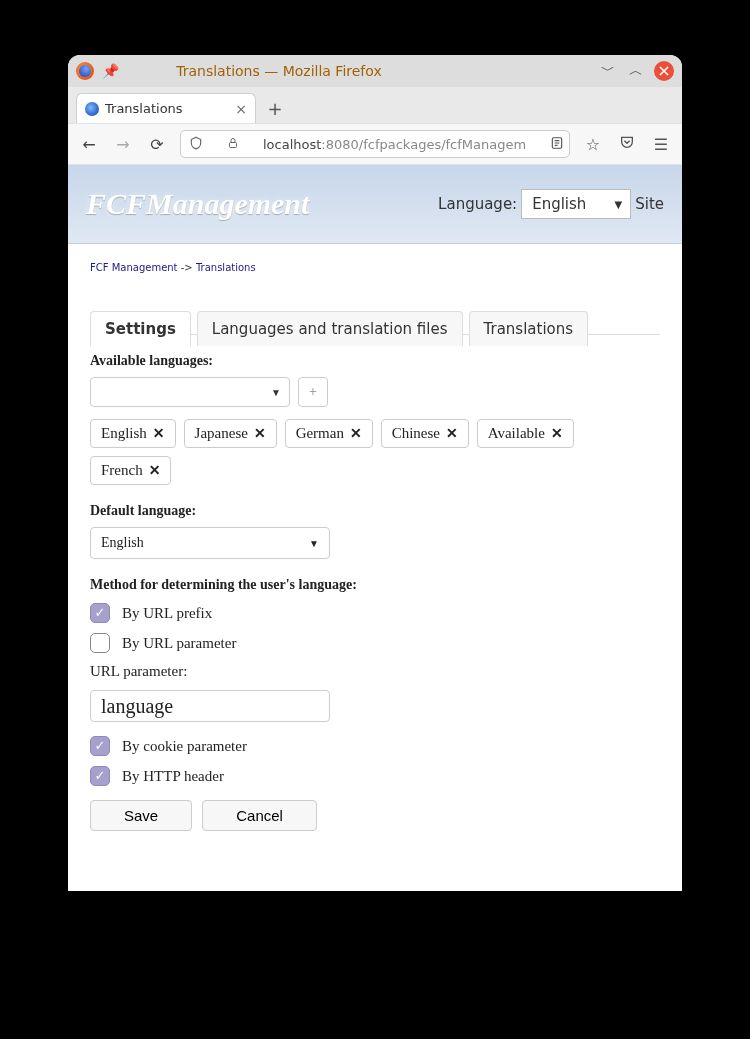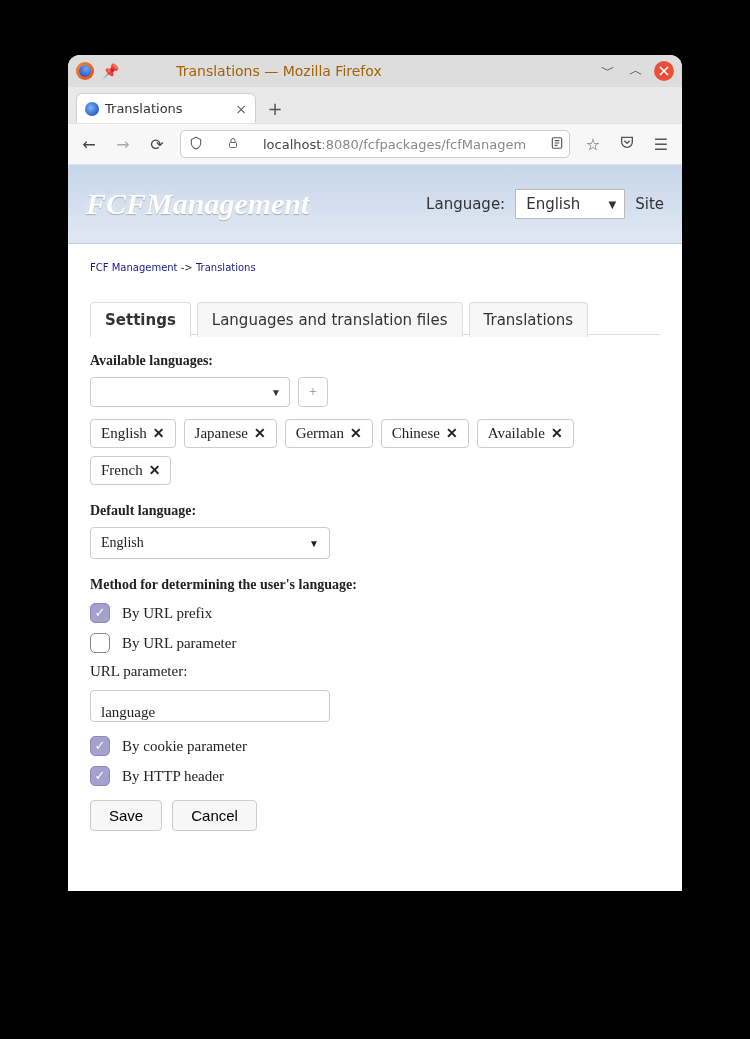--- a/index.html
+++ b/index.html
@@ -109,21 +109,21 @@
     position:relative;
   }
   .brand {
     font-family: "Brush Script MT", "Segoe Script", cursive;
     font-size: 30px;
     color:#fff;
     text-shadow: 0 1px 1px rgba(0,0,0,0.25), 0 0 6px rgba(255,255,255,0.4);
     font-style: italic;
     font-weight: bold;
   }
-  .hdr-right { margin-left:auto; display:flex; align-items:center; gap:10px; color:#333; font-size:15px; }
+  .hdr-right { margin-left:auto; display:flex; align-items:center; gap:4px; color:#333; font-size:15px; }
   .lang-select {
     background:#fff; border:1px solid #bbb; height:30px;
     padding:0 28px 0 10px; font-size:15px; position:relative;
     display:flex; align-items:center; min-width:110px;
   }
   .lang-select::after {
     content:"▼"; position:absolute; right:8px; top:50%; transform:translateY(-50%);
     font-size:10px; color:#333;
   }
   .site-link { color:#333; }
@@ -134,21 +134,21 @@
   .breadcrumb a { color:#1a1a8a; text-decoration:none; }
   .breadcrumb .sep { color:#333; }
 
   
   .page-tabs { margin-top: 26px; display:flex; gap:6px; border-bottom:1px solid #ddd; }
   .page-tab {
     border:1px solid #ddd; border-bottom:none;
     background:#f7f7f7;
     padding:8px 14px; font-size:15px; color:#333;
     border-radius:4px 4px 0 0;
-    position:relative; top:3px;
+    position:relative; top:12px;
   }
   .page-tab.active { background:#fff; font-weight:bold; }
 
   .section { margin-top: 18px; font-family: Liberation Serif, serif; }
   .field-label { font-weight:bold; font-size:14px; margin-bottom:8px; }
 
   .combo-row { display:flex; align-items:center; gap:8px; }
   .combo {
     border:1px solid #ccc; border-radius:4px; height:30px;
     display:flex; align-items:center; padding:0 8px;
@@ -178,27 +178,27 @@
   .chk-row { display:flex; align-items:center; gap:12px; margin:10px 0; font-size:15px; }
   .chk {
     width:20px; height:20px; border:1.5px solid #888; border-radius:5px;
     display:flex; align-items:center; justify-content:center;
     font-size:13px;
   }
   .chk.checked { background:#a5a1cc; border-color:#8e89bd; color:#fff; }
 
   .text-input {
     border:1px solid #ccc; border-radius:4px; height:32px;
-    padding:0 10px; width:240px; font-size:15px; display:flex; align-items:flex-end;
+    padding:0 10px; width:240px; font-size:20px; display:flex; align-items:center;
   }
 
   .button-row { display:flex; gap:10px; margin-top:14px; }
   .btn {
     border:1px solid #ccc; border-radius:4px; background:#f7f7f7;
-    padding:6px 18px; font-size:15px;
+    padding:6px 33px; font-size:15px;
   }
 </style>
 </head>
 <body>
 
 <div class="window">
 
   <div class="titlebar">
     <span class="ff-icon"></span>
     <span class="pin-icon">📌</span>

